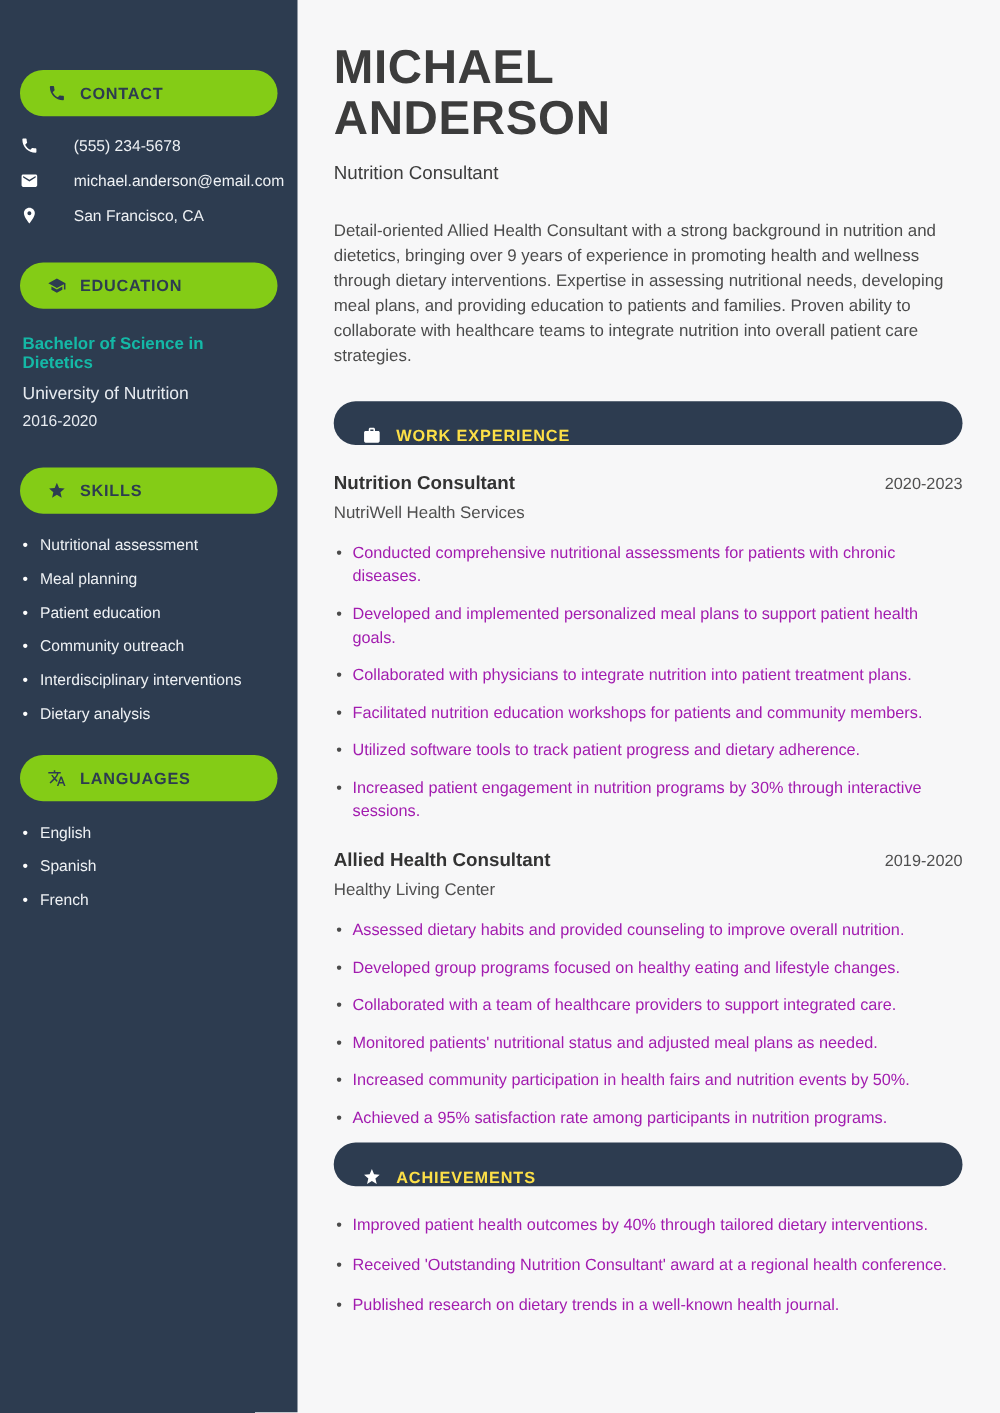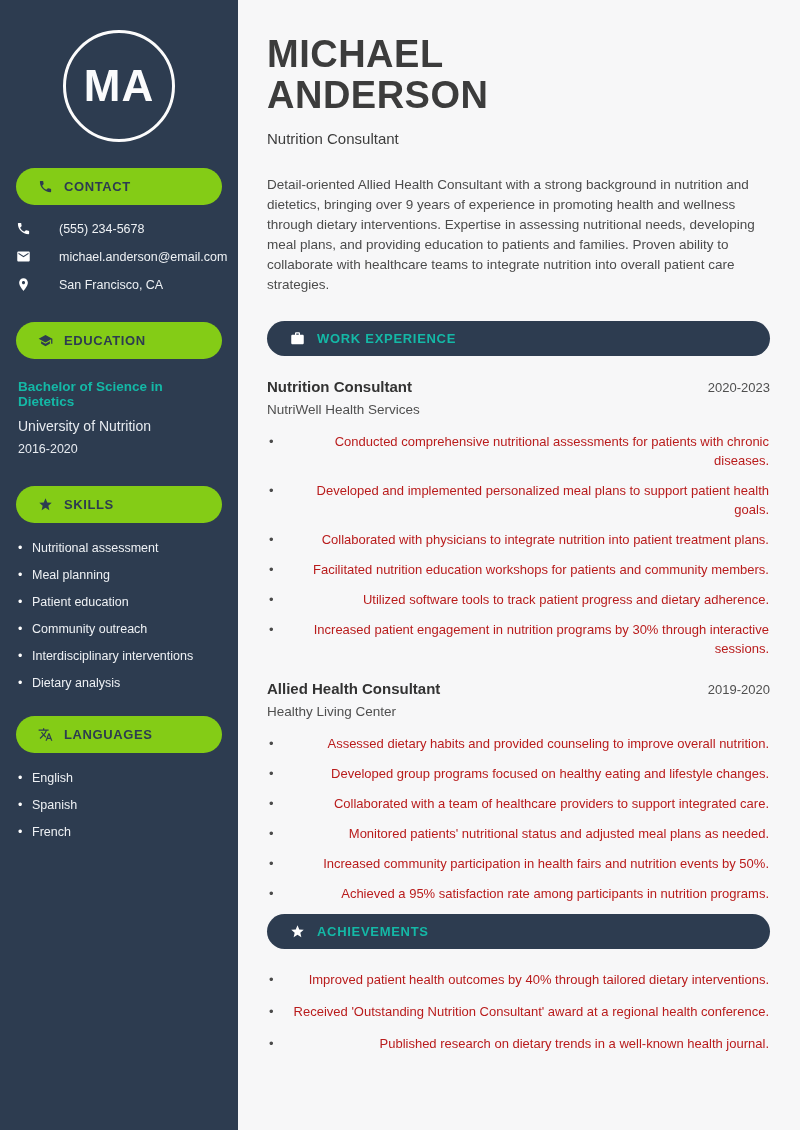--- a/index.html
+++ b/index.html
@@ -95,66 +95,60 @@
     font-size: 13.5px;
     line-height: 20px;
     color: #4b4b4b;
     max-width: 506px;
   }
   .section-banner {
     margin-top: 26px;
     height: 35px;
     background: #2d3c50;
     border-radius: 18px;
-    display: flex; align-items: center;
+    display: flex; align-items: flex-end;
     padding-left: 23px;
     gap: 12px;
-    color: #14b8a6;
+    color: #fde047;
     font-size: 13px; font-weight: 700; letter-spacing: 0.7px;
   }
   .section-banner svg { width: 15px; height: 15px; fill: #ffffff; }
   .banner-achievements { margin-top: 4px; }
 
   .job { margin-top: 22px; }
   .job-head {
     display: flex; justify-content: space-between; align-items: baseline;
   }
   .job-name { font-size: 15px; font-weight: 700; color: #333333; }
   .job-dates { font-size: 13px; color: #4f4f4f; }
   .job-company { margin-top: 7px; font-size: 13.5px; color: #4f4f4f; }
 
   .bullets { list-style: none; margin-top: 15px; }
   .bullets li {
     font-size: 13px;
     line-height: 19px;
-    color: #b91c1c;
+    color: #a21caf;
     padding-left: 15px;
     position: relative;
     margin-bottom: 11px;
     max-width: 502px;
-    text-align: right;
   }
   .bullets li::before {
     content: "•";
     position: absolute; left: 2px; top: 0;
     color: #4b4b4b;
   }
   .bullets-achievements { margin-top: 21px; }
   .bullets-achievements li { margin-bottom: 13px; }
 </style>
 </head>
 <body>
 
 <aside class="sidebar">
 
-  <div class="avatar-wrap">
-    <div class="avatar">
-      <span>MA</span>
-    </div>
-  </div>
 
   <div class="side-pill pill-contact">
     <span style="display:flex">
       <svg viewBox="0 0 24 24">
           <path d="M6.62 10.79c1.44 2.83 3.76 5.14 6.59 6.59l2.2-2.2c.27-.27.67-.36 1.02-.24 1.12.37 2.33.57 3.57.57.55 0 1 .45 1 1V20c0 .55-.45 1-1 1-9.39 0-17-7.61-17-17 0-.55.45-1 1-1h3.5c.55 0 1 .45 1 1 0 1.25.2 2.45.57 3.57.11.35.03.74-.25 1.02l-2.2 2.2z"></path>
         </svg>
     </span>
     <span>CONTACT</span>
   </div>
 

